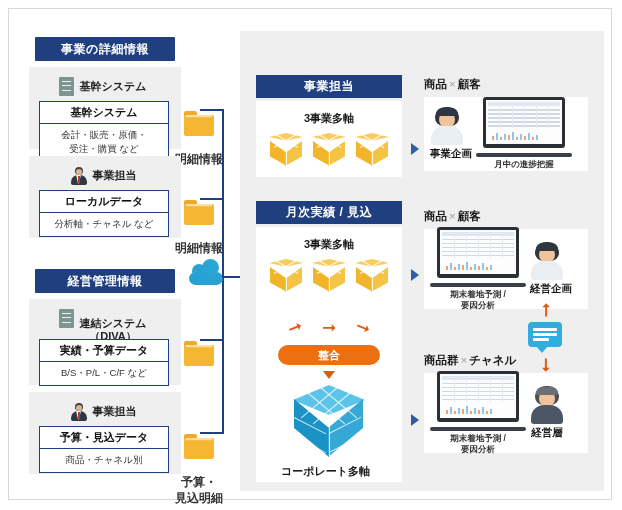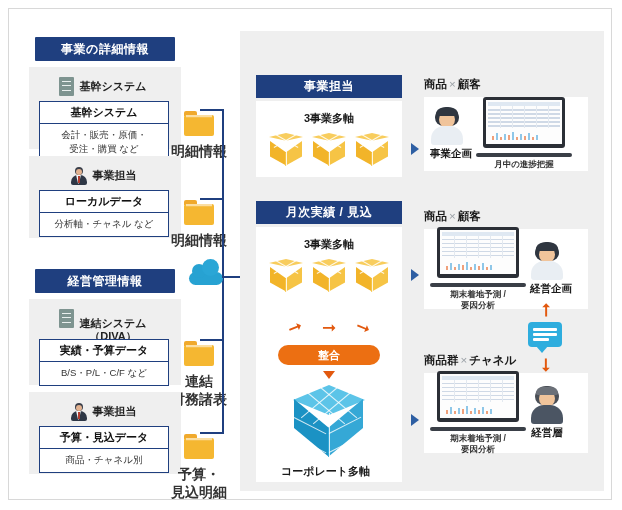--- a/index.html
+++ b/index.html
@@ -67,21 +67,21 @@
   .p-tie{position:absolute;left:8px;top:10px;width:2.5px;height:7px;background:#b23b2e;}
 
   
   .folder{width:30px;height:25px;position:relative;flex:none;}
   .fl-tab{position:absolute;left:0;top:0;width:13px;height:5px;background:#f0a92c;border-radius:2px 2px 0 0;}
   .fl-body{position:absolute;left:0;top:3.5px;width:30px;height:21px;background:#f5b731;border-radius:2px;}
   .fl-lip{position:absolute;left:2px;top:3.5px;width:26px;height:5px;background:#ffffff;opacity:.55;
           clip-path:polygon(0 0,100% 0,100% 55%,0 55%);}
 
   .fgrp{position:absolute;width:60px;text-align:center;}
-  .fgrp .lbl{font-size:14px;font-weight:bold;color:#333;line-height:1.3;margin-top:6px;}
+  .fgrp .lbl{font-size:12px;font-weight:bold;color:#333;line-height:1.3;margin-top:16px;}
   .fgrp .fwrap{display:flex;justify-content:center;}
 
   
   .cloud{position:absolute;width:34px;height:24px;}
   .cl-b{position:absolute;left:0;bottom:0;width:34px;height:13px;background:#27a2d2;border-radius:7px;}
   .cl-1{position:absolute;left:3px;bottom:7px;width:14px;height:14px;border-radius:50%;background:#27a2d2;}
   .cl-2{position:absolute;left:13px;bottom:9px;width:17px;height:17px;border-radius:50%;background:#2aa6d6;}
 
   
   .line{position:absolute;background:#1f3f7f;}
@@ -244,22 +244,20 @@
       </div>
     </div>
     <div class="fgrp" style="left:146px;top:318px;">
       <div class="fwrap">
           <span class="folder">
         <span class="fl-tab"></span>
             <span class="fl-body"></span>
             <span class="fl-lip"></span>
           </span>
         </div>
-      <div class="lbl" style="white-space:pre-line;">連結
-財務諸表</div>
     </div>
 
     <div class="srcblock" style="top:369px;height:82px;">
       <div class="src-head">
         <span class="person">
           <span class="p-head"></span>
             <span class="p-face"></span>
             <span class="p-body"></span>
           <span class="p-shirt"></span>
             <span class="p-tie"></span>

